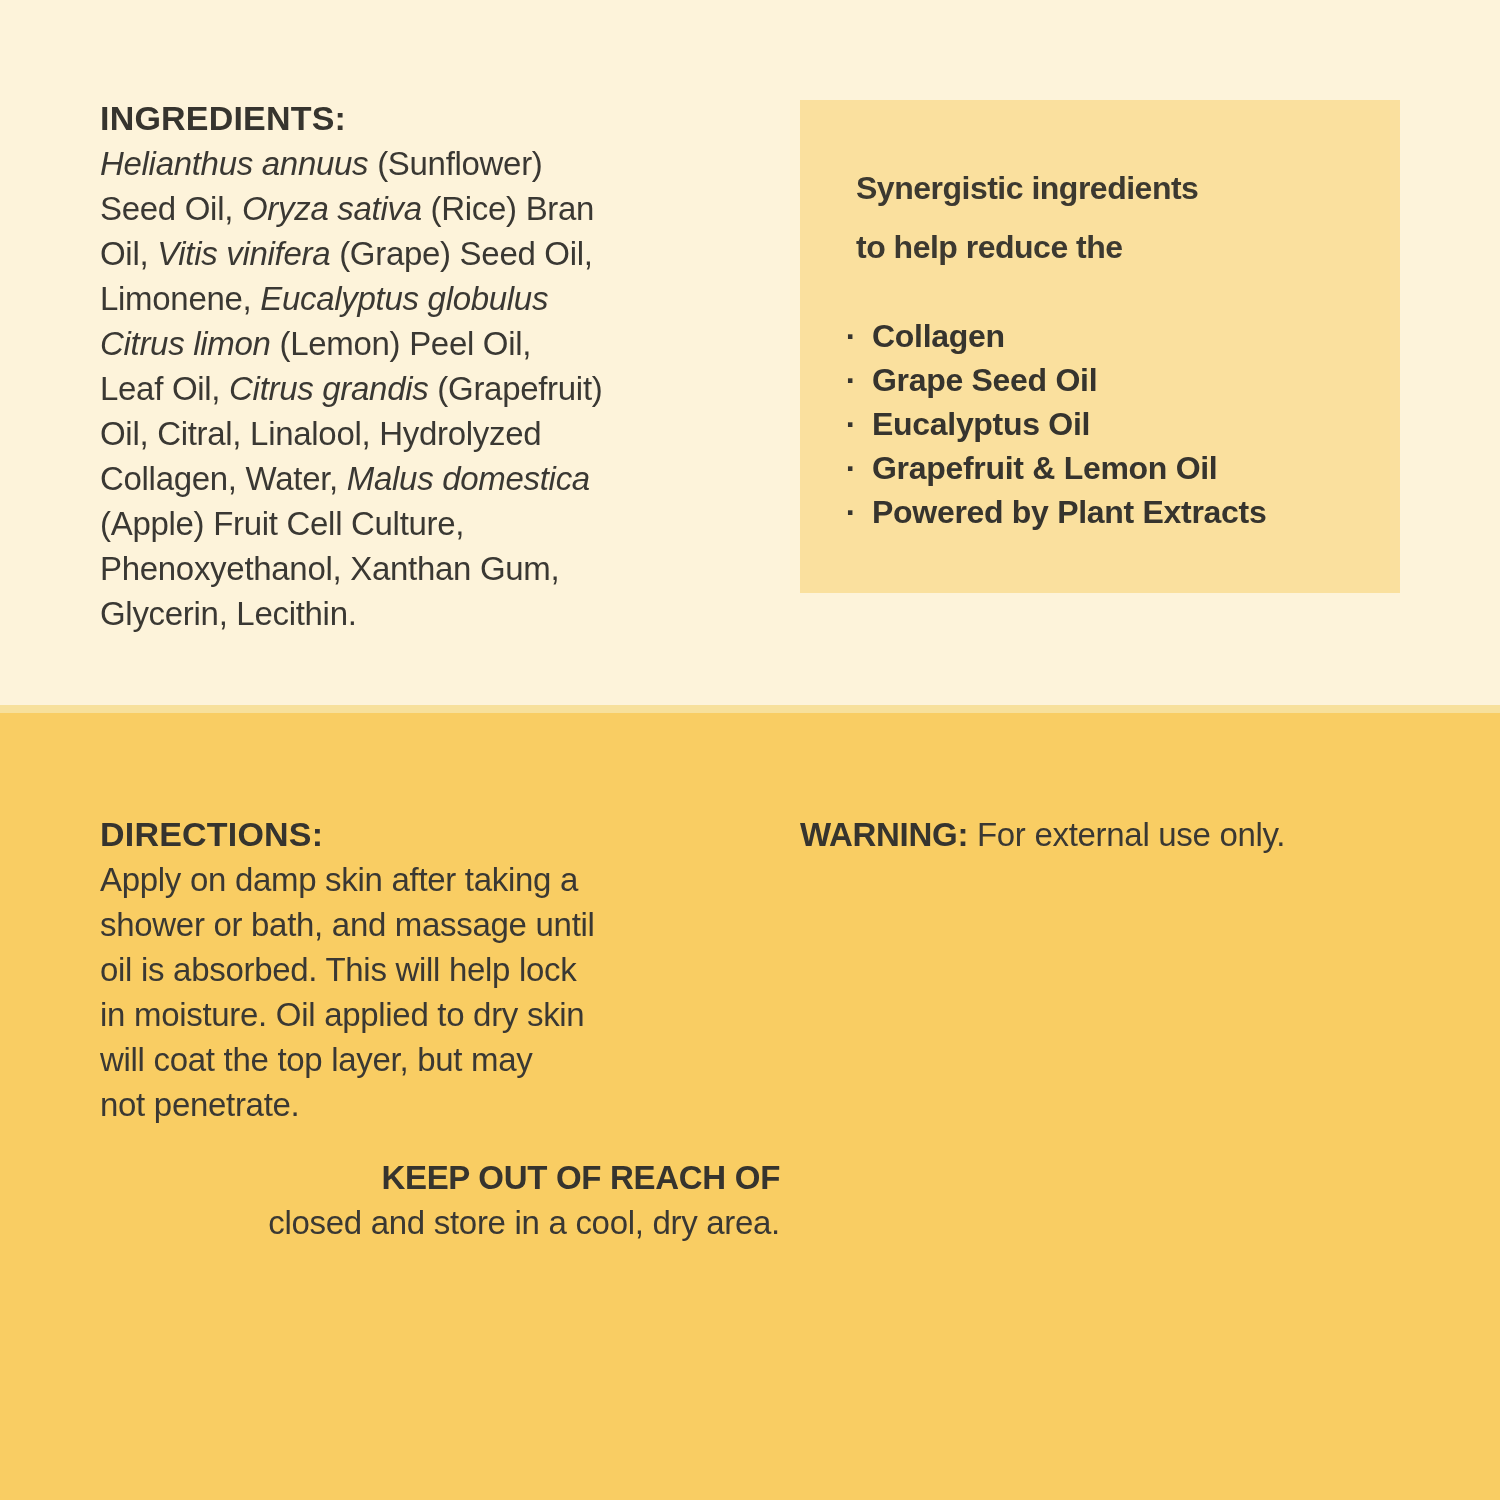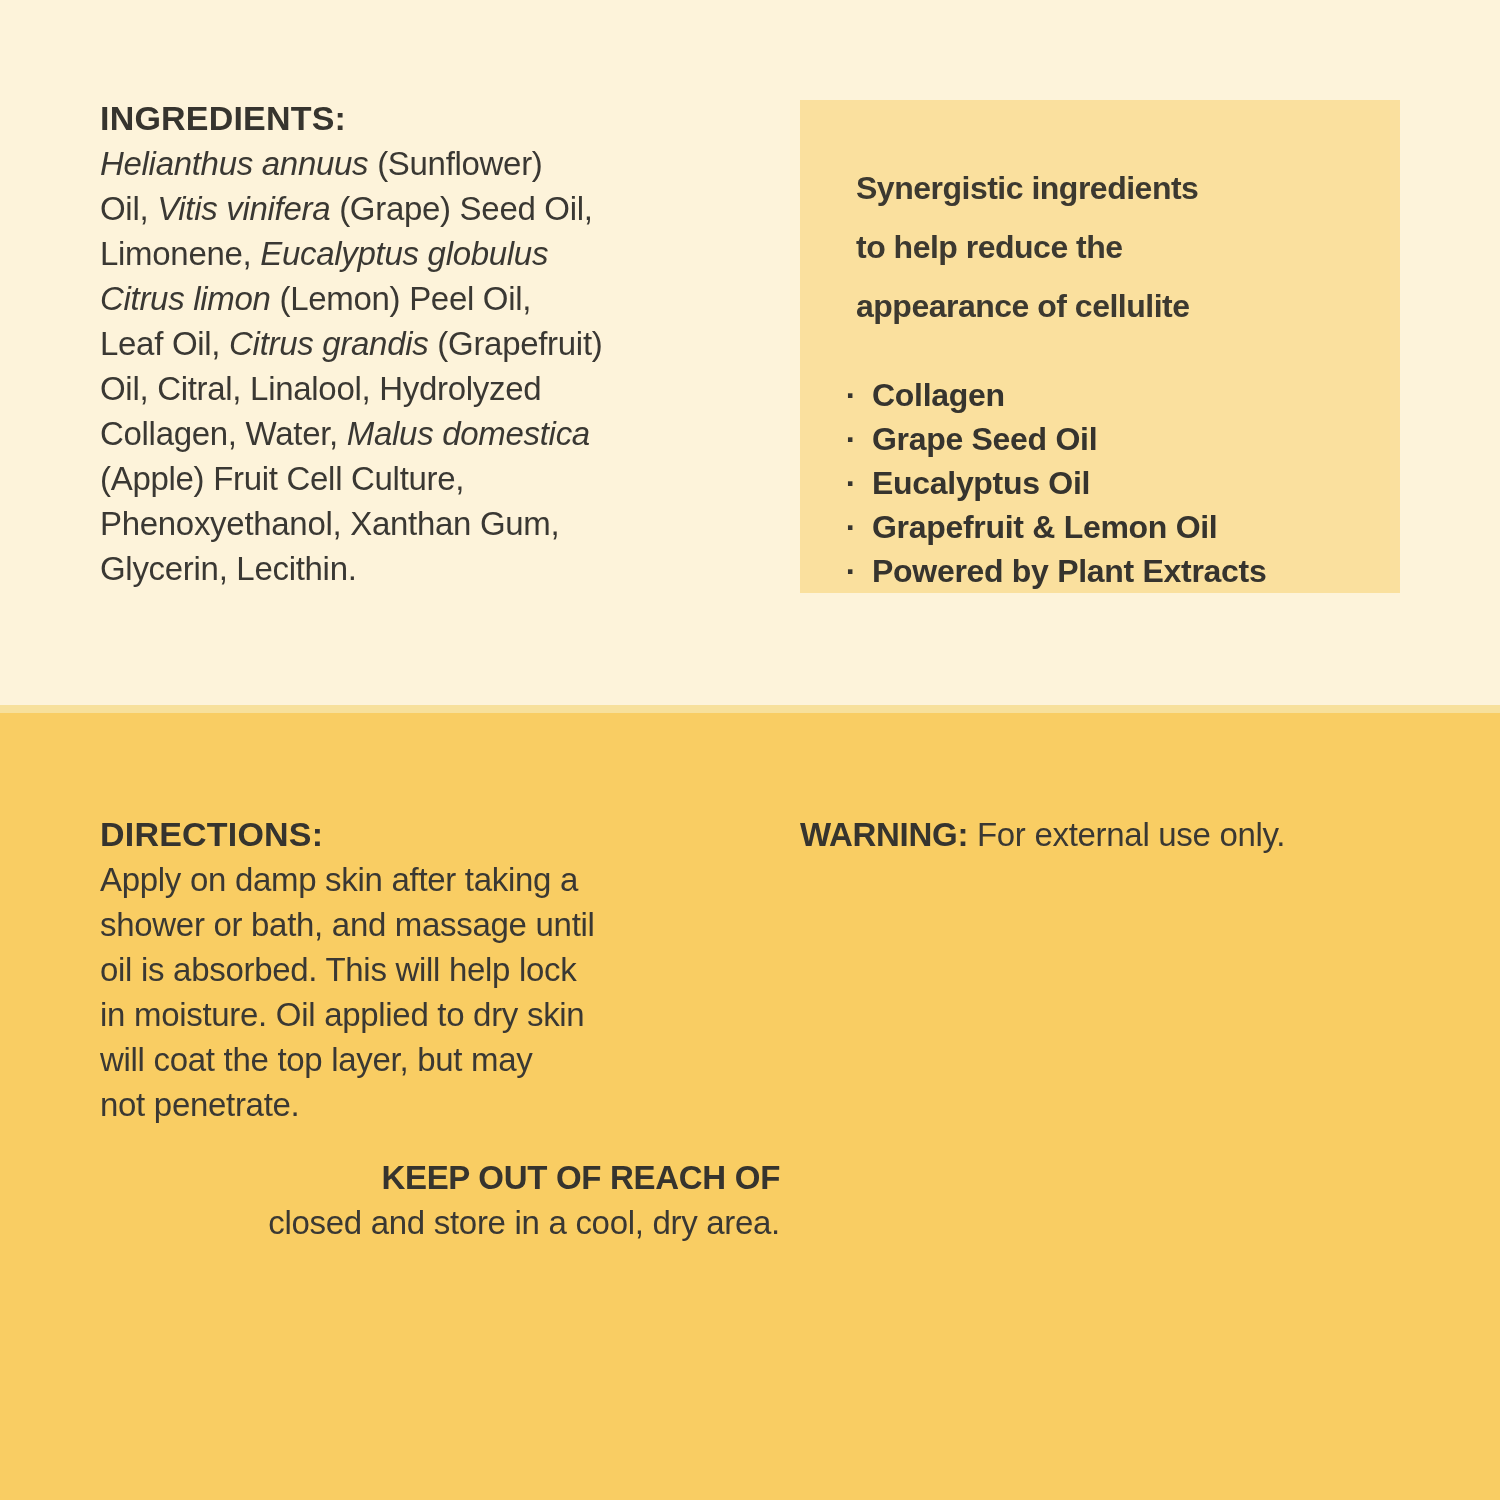--- a/index.html
+++ b/index.html
@@ -93,37 +93,37 @@
 <div class="canvas">
 
   <div class="band top"></div>
   <div class="divider"></div>
   <div class="band bottom"></div>
 
   <section class="ingredients">
     <div class="h">INGREDIENTS:</div>
     <div class="body">
         <div class="tline"><span class="it">Helianthus annuus</span><span> (Sunflower)</span></div>
+        <div class="tline"><span>Seed Oil, </span><span class="it">Oryza sativa</span><span> (Rice) Bran</span></div>
         <div class="tline"><span>Oil, </span><span class="it">Vitis vinifera</span><span> (Grape) Seed Oil,</span></div>
         <div class="tline"><span>Limonene, </span><span class="it">Eucalyptus globulus</span></div>
         <div class="tline"><span class="it">Citrus limon</span><span> (Lemon) Peel Oil,</span></div>
         <div class="tline"><span>Leaf Oil, </span><span class="it">Citrus grandis</span><span> (Grapefruit)</span></div>
         <div class="tline"><span>Oil, Citral, Linalool, Hydrolyzed</span></div>
         <div class="tline"><span>Collagen, Water, </span><span class="it">Malus domestica</span></div>
         <div class="tline"><span>(Apple) Fruit Cell Culture,</span></div>
         <div class="tline"><span>Phenoxyethanol, Xanthan Gum,</span></div>
         <div class="tline"><span>Glycerin, Lecithin.</span></div>
       </div>
   </section>
 
   <section class="synergy">
     <div class="syn-h">
         <div class="tline"><span>Synergistic ingredients</span></div>
         <div class="tline"><span>to help reduce the</span></div>
-        <div class="tline"><span>appearance of cellulite</span></div>
       </div>
     <div class="bullets">
         <div class="bullet-item">
         <span class="dot">·</span>
         <span class="bl">Collagen</span>
       </div>
         <div class="bullet-item">
         <span class="dot">·</span>
         <span class="bl">Grape Seed Oil</span>
       </div>

